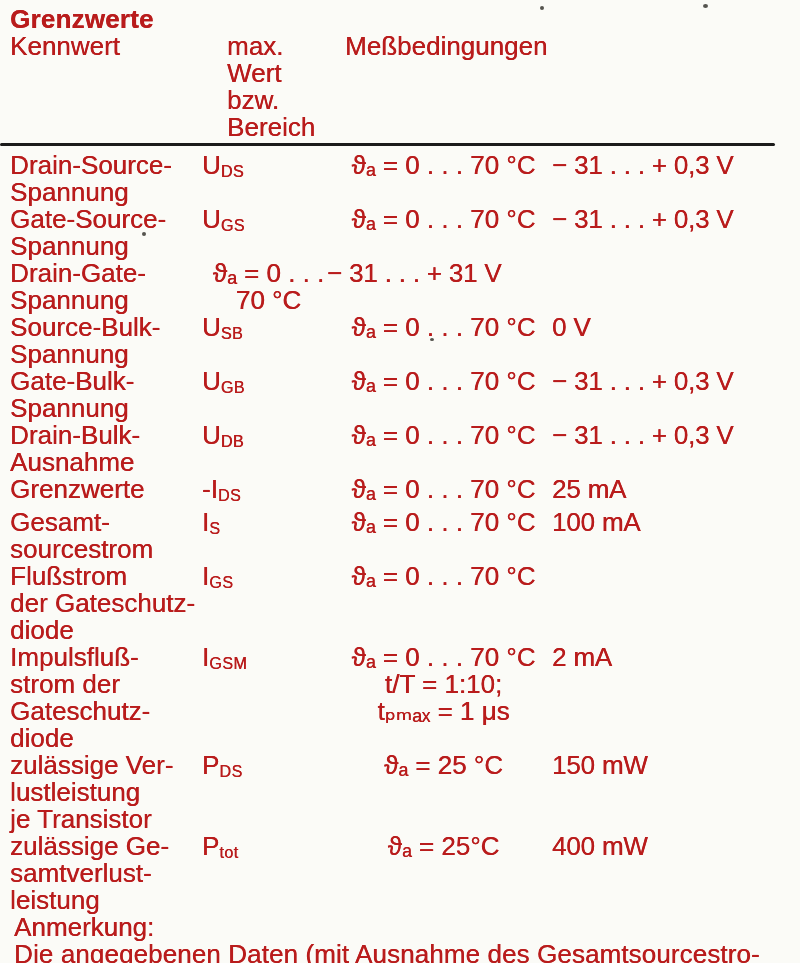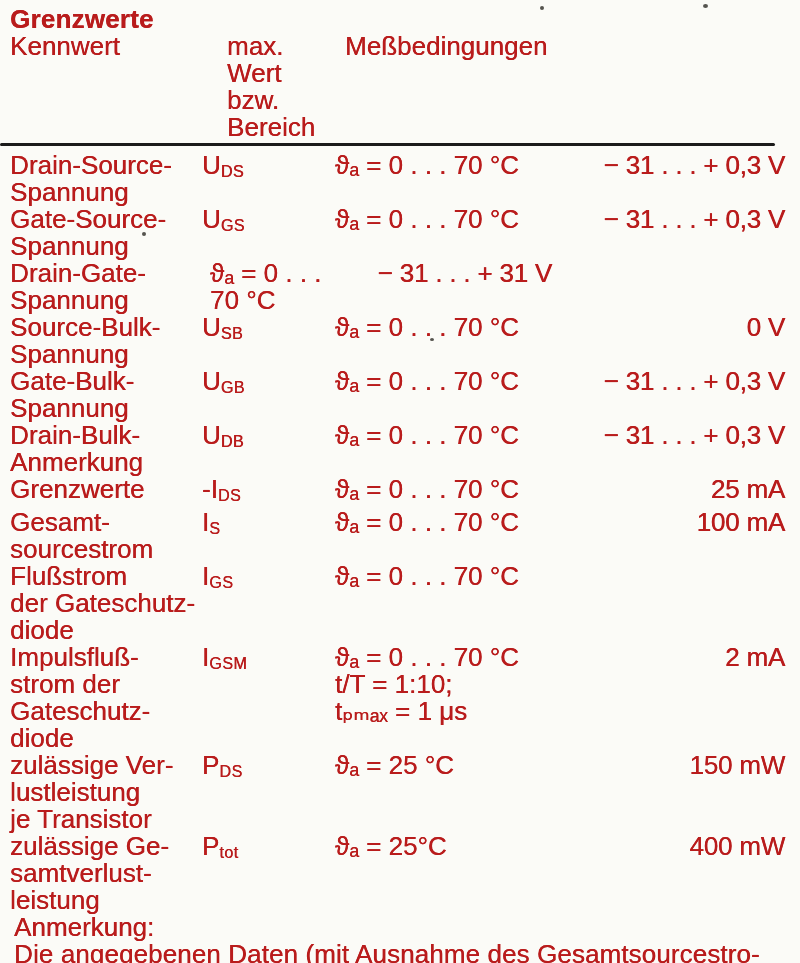--- a/index.html
+++ b/index.html
@@ -33,22 +33,22 @@
   .head .c4 { padding-left:25px; text-align:left; }
   .rule {
     margin:2px 0 0 0;
     width:775px; height:3px;
     background:#1b1b1b;
     border-radius:2px;
   }
   .table { margin-top:6px; }
   .cell { white-space:pre-line; }
   .c-sym { white-space:normal; }
-  .c-cond { padding-left:8px; }
-  .c-val { text-align:right; white-space:pre-line; letter-spacing:-0.2px; }
+  .c-cond { padding-left:8px;text-align:center; }
+  .c-val { white-space:pre-line; letter-spacing:-0.2px; }
   .sub {
     font-size:0.62em;
     vertical-align:-0.18em;
     letter-spacing:0.4px;
   }
   .note { margin:0 0 0 14px; }
   .note-label { }
   .note-text { white-space:pre-line; letter-spacing:0.1px; }
   
   .speck { position:absolute; background:#55544f; border-radius:50%; }
@@ -114,21 +114,21 @@
     <div class="grid">
       <div class="cell c-name">Gate-Bulk-
 Spannung</div>
       <div class="cell c-sym"><span>U</span><span class="sub">GB</span></div>
       <div class="cell c-cond">ϑₐ = 0 . . . 70 °C</div>
       <div class="cell c-val">− 31 . . . + 0,3 V</div>
     </div>
 
     <div class="grid">
       <div class="cell c-name">Drain-Bulk-
-Anmerkung</div>
+Ausnahme</div>
       <div class="cell c-sym"><span>U</span><span class="sub">DB</span></div>
       <div class="cell c-cond">ϑₐ = 0 . . . 70 °C</div>
       <div class="cell c-val">− 31 . . . + 0,3 V</div>
     </div>
 
     <div class="grid">
       <div class="cell c-name">Grenzwerte</div>
       <div class="cell c-sym"><span>-I</span><span class="sub">DS</span></div>
       <div class="cell c-cond">ϑₐ = 0 . . . 70 °C</div>
       <div class="cell c-val">25 mA</div>

